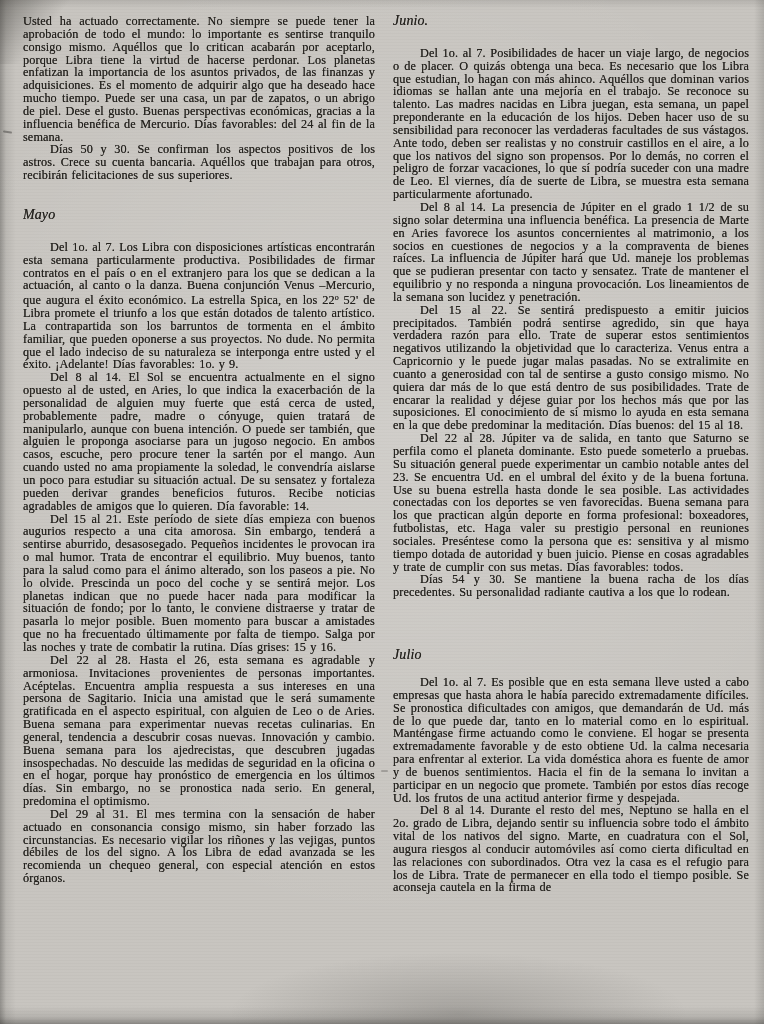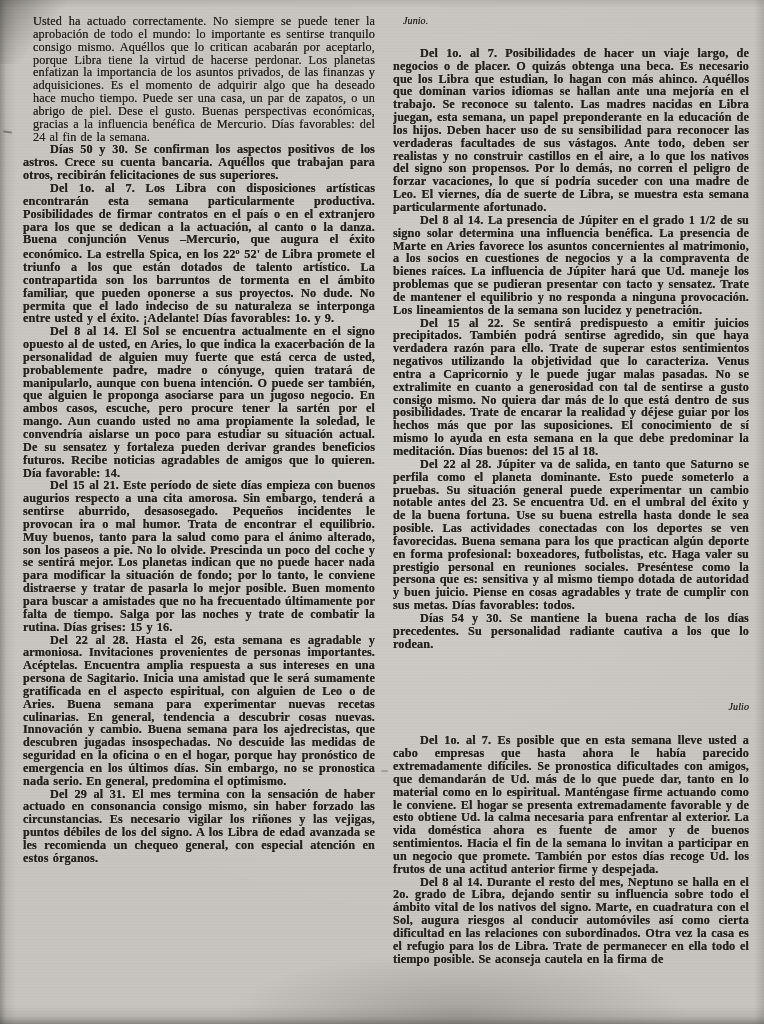--- a/index.html
+++ b/index.html
@@ -48,45 +48,46 @@
     font-size: 12.25px;
     line-height: 12.85px;
     text-align: justify;
     letter-spacing: 0.1px;
     word-spacing: 0.9px;
     text-shadow: 0 0 0.6px rgba(36,34,30,0.75);
   }
   .col-left  { left: 23px;  width: 352px; }
   .col-right { left: 393px; width: 356px; }
   .paragraph { margin: 0; }
-  .paragraph.indent { text-indent: 27px; font-weight: bold; }
+  .paragraph.indent { text-indent: 27px; }
   .heading {
     font-style: italic;
     font-weight: normal;
-    font-size: 10px;
+    font-size: 14px;
     margin: 27px 0 19px 0;
     text-align: left;
   }
-  .column > :first-child { margin-top: 0; margin-left: 10px; }
-  [data-name="section-heading-julio"] { margin-top: 50px; margin-bottom: 21px; text-align: right; }
+  .column > :first-child { margin-top: 0; }
+  [data-name="section-heading-julio"] { margin-top: 50px; margin-bottom: 14px; }
   sup.deg { font-size: 8px; vertical-align: 4px; letter-spacing: 0; }
 </style>
 </head>
 <body>
 
 <div class="page" data-name="scanned-book-page">
   <div class="corner-crease" data-name="page-corner-crease">
     
   </div>
   <div class="margin-mark mark-1" data-name="margin-pencil-mark"></div>
   <div class="margin-mark mark-2" data-name="margin-pencil-mark"></div>
 
   <div class="column col-left" data-name="left-text-column">
       <p class="paragraph" data-name="paragraph">Usted ha actuado correctamente. No siempre se puede tener la aprobación de todo el mundo: lo importante es sentirse tranquilo consigo mismo. Aquéllos que lo critican acabarán por aceptarlo, porque Libra tiene la virtud de hacerse perdonar. Los planetas enfatizan la importancia de los asuntos privados, de las finanzas y adquisiciones. Es el momento de adquirir algo que ha deseado hace mucho tiempo. Puede ser una casa, un par de zapatos, o un abrigo de piel. Dese el gusto. Buenas perspectivas económicas, gracias a la influencia benéfica de Mercurio. Días favorables: del 24 al fin de la semana.</p>
       <p class="paragraph indent" data-name="paragraph">Días 50 y 30. Se confirman los aspectos positivos de los astros. Crece su cuenta bancaria. Aquéllos que trabajan para otros, recibirán felicitaciones de sus superiores.</p>
+      <h2 class="heading" data-name="section-heading-mayo">Mayo</h2>
       <p class="paragraph indent" data-name="paragraph">Del 1o. al 7. Los Libra con disposiciones artísticas encontrarán esta semana particularmente productiva. Posibilidades de firmar contratos en el país o en el extranjero para los que se dedican a la actuación, al canto o la danza. Buena conjunción Venus –Mercurio, que augura el éxito económico. La estrella Spica, en los 22<sup class="deg">o</sup> 52' de Libra promete el triunfo a los que están dotados de talento artístico. La contrapartida son los barruntos de tormenta en el ámbito familiar, que pueden oponerse a sus proyectos. No dude. No permita que el lado indeciso de su naturaleza se interponga entre usted y el éxito. ¡Adelante!  Días favorables: 1o. y 9.</p>
       <p class="paragraph indent" data-name="paragraph">Del 8 al 14. El Sol se encuentra actualmente en el signo opuesto al de usted, en Aries, lo que indica la exacerbación de la personalidad de alguien muy fuerte que está cerca de usted, probablemente padre, madre o cónyuge, quien tratará de manipularlo, aunque con buena intención. O puede ser también, que alguien le proponga asociarse para un jugoso negocio. En ambos casos, escuche, pero procure tener la sartén por el mango. Aun cuando usted no ama propiamente la soledad, le convendría aislarse un poco para estudiar su situación actual. De su sensatez y fortaleza pueden derivar grandes beneficios futuros. Recibe noticias agradables de amigos que lo quieren. Día favorable: 14.</p>
       <p class="paragraph indent" data-name="paragraph">Del 15 al 21. Este período de siete días empieza con buenos augurios respecto a una cita amorosa. Sin embargo, tenderá a sentirse aburrido, desasosegado. Pequeños incidentes le provocan ira o mal humor. Trata de encontrar el equilibrio. Muy buenos, tanto para la salud como para el ánimo alterado, son los paseos a pie. No lo olvide. Prescinda un poco del coche y se sentirá mejor. Los planetas indican que no puede hacer nada para modificar la situación de fondo; por lo tanto, le conviene distraerse y tratar de pasarla lo mejor posible. Buen momento para buscar a amistades que no ha frecuentado últimamente por falta de tiempo. Salga por las noches y trate de combatir la rutina. Días grises: 15 y 16.</p>
       <p class="paragraph indent" data-name="paragraph">Del 22 al 28. Hasta el 26, esta semana es agradable y armoniosa. Invitaciones provenientes de personas importantes. Acéptelas. Encuentra amplia respuesta a sus intereses en una persona de Sagitario. Inicia una amistad que le será sumamente gratificada en el aspecto espiritual, con alguien de Leo o de Aries. Buena semana para experimentar nuevas recetas culinarias. En general, tendencia a descubrir cosas nuevas. Innovación y cambio. Buena semana para los ajedrecistas, que descubren jugadas insospechadas. No descuide las medidas de seguridad en la oficina o en el hogar, porque hay pronóstico de emergencia en los últimos días. Sin embargo, no se pronostica nada serio. En general, predomina el optimismo.</p>
       <p class="paragraph indent" data-name="paragraph">Del 29 al 31. El mes termina con la sensación de haber actuado en consonancia consigo mismo, sin haber forzado las circunstancias. Es necesario vigilar los riñones y las vejigas, puntos débiles de los del signo. A los Libra de edad avanzada se les recomienda un chequeo general, con especial atención en estos órganos.</p>
     </div>
   <div class="column col-right" data-name="right-text-column">
       <h2 class="heading" data-name="section-heading-junio">Junio.</h2>
       <p class="paragraph indent" data-name="paragraph">Del 1o. al 7. Posibilidades de hacer un viaje largo, de negocios o de placer. O quizás obtenga una beca. Es necesario que los Libra que estudian, lo hagan con más ahinco. Aquéllos que dominan varios idiomas se hallan ante una mejoría en el trabajo. Se reconoce su talento. Las madres nacidas en Libra juegan, esta semana, un papel preponderante en la educación de los hijos. Deben hacer uso de su sensibilidad para reconocer las verdaderas facultades de sus vástagos. Ante todo, deben ser realistas y no construir castillos en el aire, a lo que los nativos del signo son propensos. Por lo demás, no corren el peligro de forzar vacaciones, lo que sí podría suceder con una madre de Leo. El viernes, día de suerte de Libra, se muestra esta semana particularmente afortunado.</p>
       <p class="paragraph indent" data-name="paragraph">Del 8 al 14. La presencia de Júpiter en el grado 1 1/2 de su signo solar determina una influencia benéfica. La presencia de Marte en Aries favorece los asuntos concernientes al matrimonio, a los socios en cuestiones de negocios y a la compraventa de bienes raíces. La influencia de Júpiter hará que Ud. maneje los problemas que se pudieran presentar con tacto y sensatez. Trate de mantener el equilibrio y no responda a ninguna provocación. Los lineamientos de la semana son lucidez y penetración.</p>

